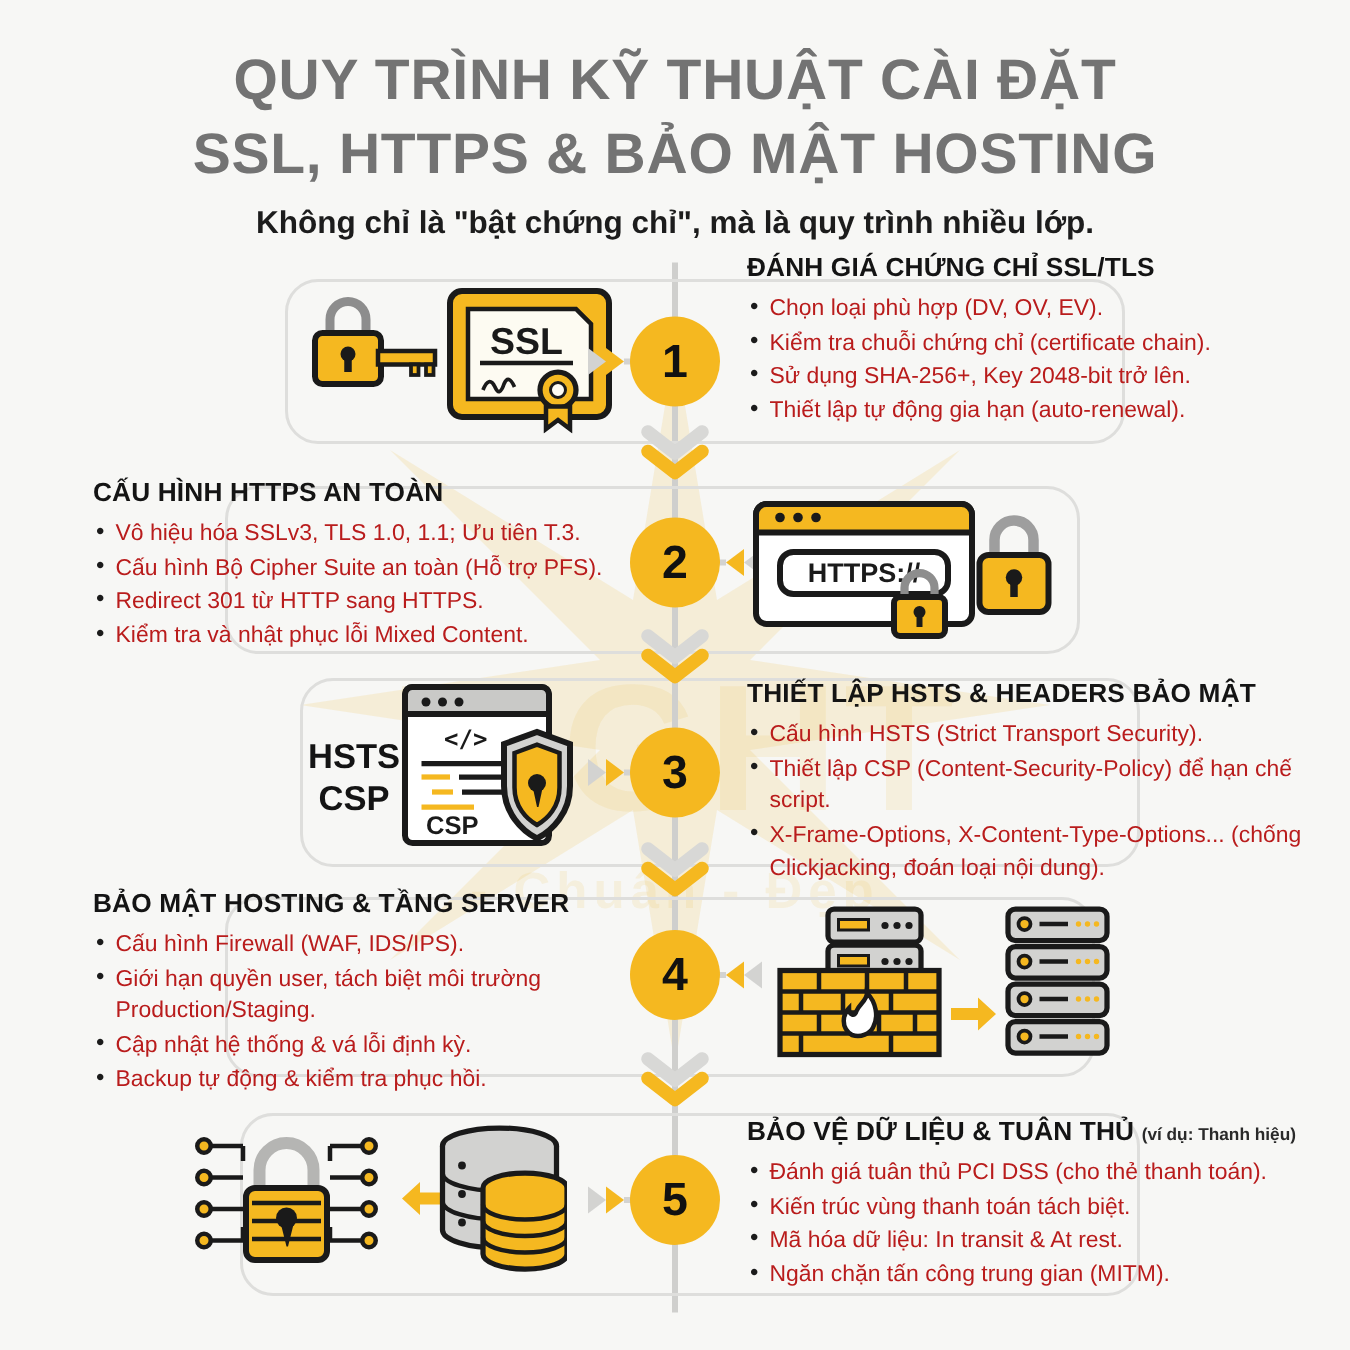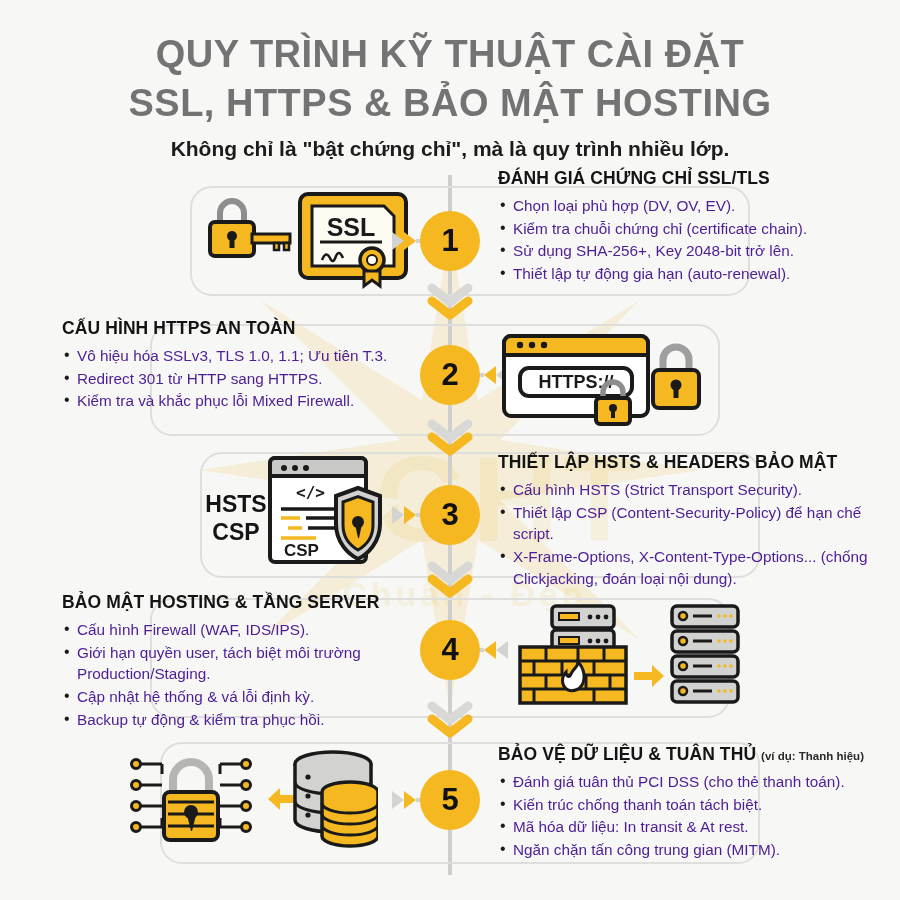--- a/index.html
+++ b/index.html
@@ -74,21 +74,21 @@
 
   
   .txt { position: absolute; z-index: 5; }
   .txt h3 {
     font-size: 17.5px; font-weight: 900; color: #141414;
     letter-spacing: 0.1px; margin-bottom: 6px; white-space: nowrap;
   }
   .txt h3 .note { font-size: 11.5px; font-weight: 700; color: #2a2a2a; letter-spacing: 0; }
   .txt ul { list-style: none; }
   .txt li {
-    font-size: 15.3px; color: #4c1d95; line-height: 1.42;
+    font-size: 15.3px; color: #b91c1c; line-height: 1.42;
     position: relative; padding-left: 15px; margin-bottom: 1px;
   }
   .txt li::before {
     content: "\2022"; position: absolute; left: 2px; top: -1px;
     font-size: 16px; color: #1b1b1b;
   }
   .txt.right { left: 498px; width: 392px; }
   .txt.left  { left: 62px;  width: 392px; }
   .txt.left h3, .txt.left li { text-align: left; }
 
@@ -196,22 +196,23 @@
     <li>Kiểm tra chuỗi chứng chỉ (certificate chain).</li>
     <li>Sử dụng SHA-256+, Key 2048-bit trở lên.</li>
     <li>Thiết lập tự động gia hạn (auto-renewal).</li>
   </ul>
 </div>
 
 <div class="txt left" style="top:318px;">
   <h3>CẤU HÌNH HTTPS AN TOÀN</h3>
   <ul>
     <li>Vô hiệu hóa SSLv3, TLS 1.0, 1.1; Ưu tiên T.3.</li>
+    <li>Cấu hình Bộ Cipher Suite an toàn (Hỗ trợ PFS).</li>
     <li>Redirect 301 từ HTTP sang HTTPS.</li>
-    <li>Kiểm tra và khắc phục lỗi Mixed Firewall.</li>
+    <li>Kiểm tra và nhật phục lỗi Mixed Content.</li>
   </ul>
 </div>
 <div class="badge" style="top:345px;">2</div>
 <div class="marker" style="left:464px; top:362px;">
   <svg width="46" height="26" viewBox="0 0 46 26">
     <polygon points="44,4 32,13 44,22" fill="#d3d3d1"></polygon>
     <polygon points="32,4 20,13 32,22" fill="#f5b820"></polygon>
     <line x1="20" y1="13" x2="0" y2="13" stroke="#d3d3d1" stroke-width="4"></line>
   </svg>
 </div>
@@ -427,17 +428,17 @@
     <polygon points="2,4 14,13 2,22" fill="#d3d3d1"></polygon>
     <polygon points="14,4 26,13 14,22" fill="#f5b820"></polygon>
     <line x1="26" y1="13" x2="46" y2="13" stroke="#d3d3d1" stroke-width="4"></line>
   </svg>
 </div>
 <div class="badge" style="top:770px;">5</div>
 <div class="txt right" style="top:744px;">
   <h3><span>BẢO VỆ DỮ LIỆU &amp; TUÂN THỦ</span> <span class="note">(ví dụ: Thanh hiệu)</span></h3>
   <ul>
     <li>Đánh giá tuân thủ PCI DSS (cho thẻ thanh toán).</li>
-    <li>Kiến trúc chống thanh toán tách biệt.</li>
+    <li>Kiến trúc vùng thanh toán tách biệt.</li>
     <li>Mã hóa dữ liệu: In transit &amp; At rest.</li>
     <li>Ngăn chặn tấn công trung gian (MITM).</li>
   </ul>
 </div>
 
 </body></html>

